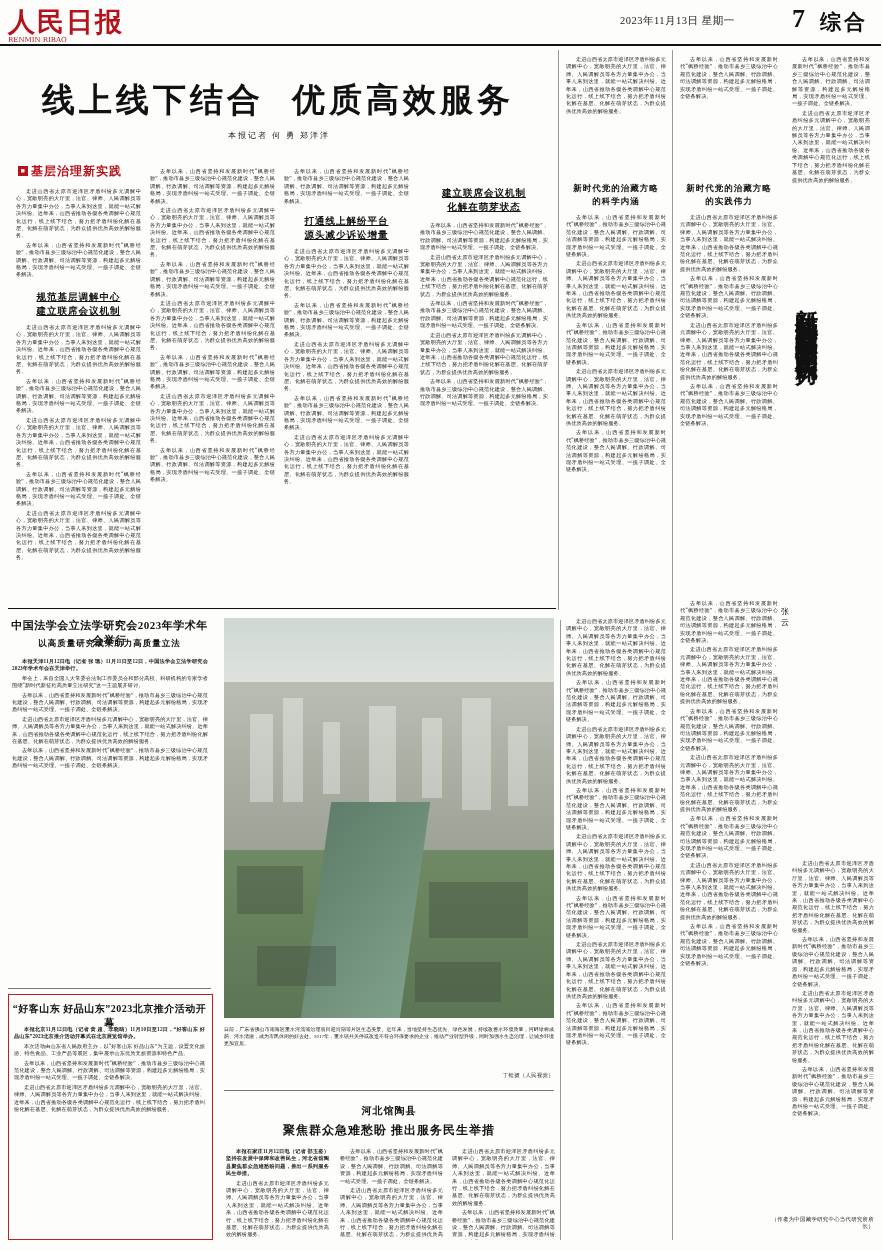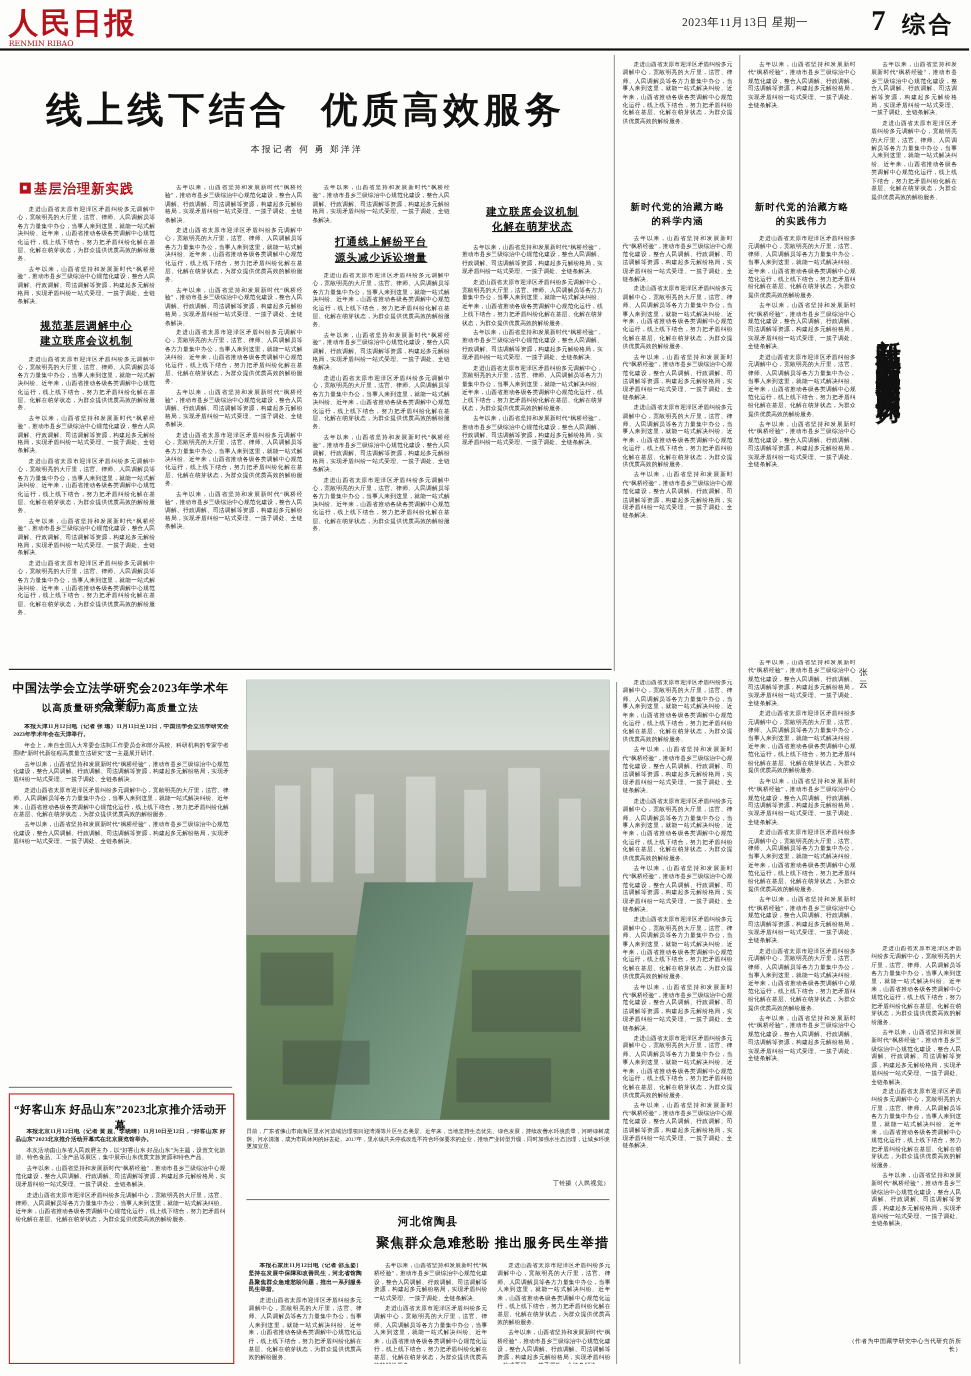--- a/index.html
+++ b/index.html
@@ -232,21 +232,21 @@
     <div class="blk" style="left:86%;top:27%;width:6%;height:20%;"></div>
     <div class="blk2" style="left:4%;top:62%;width:20%;height:12%;"></div>
     <div class="blk2" style="left:62%;top:66%;width:30%;height:14%;"></div>
     <div class="blk2" style="left:10%;top:82%;width:24%;height:10%;"></div>
     <div class="blk2" style="left:58%;top:86%;width:26%;height:10%;"></div>
   </div>
   <div class="caption" style="left:224px;top:1026px;width:330px;">日前，广东省佛山市南海区里水河流域治理项目迎湾湖等片区生态美景。近年来，当地坚持生态优先、绿色发展，持续改善水环境质量，河畔绿树成荫、河水清澈，成为市民休闲的好去处。2017年，里水镇共关停或改造不符合环保要求的企业，推动产业转型升级，同时加强水生态治理，让城乡环境更加宜居。</div>
   <div class="sig" style="left:224px;top:1072px;width:330px;">丁铨摄（人民视觉）</div>
 
   <div class="small-head" style="left:224px;top:1104px;width:330px;font-size:10px;">河北馆陶县</div>
-  <div class="small-head" style="left:224px;top:1122px;width:330px;font-size:12px;text-align:right;">聚焦群众急难愁盼  推出服务民生举措</div>
+  <div class="small-head" style="left:224px;top:1122px;width:330px;font-size:12px;">聚焦群众急难愁盼  推出服务民生举措</div>
   <div class="col-text" style="position:absolute;left:226px;top:1148px;width:103px;height:92px;overflow:hidden;">
     <p class="bold">本报石家庄11月12日电（记者 邵玉姿）坚持在发展中保障和改善民生，河北省馆陶县聚焦群众急难愁盼问题，推出一系列服务民生举措。</p>
     <p>走进山西省太原市迎泽区矛盾纠纷多元调解中心，宽敞明亮的大厅里，法官、律师、人民调解员等各方力量集中办公，当事人来到这里，就能一站式解决纠纷。近年来，山西省推动各级各类调解中心规范化运行，线上线下结合，努力把矛盾纠纷化解在基层、化解在萌芽状态，为群众提供优质高效的解纷服务。</p>
   </div>
   <div class="col-text" style="position:absolute;left:340px;top:1148px;width:103px;height:92px;overflow:hidden;">
     <p>去年以来，山西省坚持和发展新时代“枫桥经验”，推动市县乡三级综治中心规范化建设，整合人民调解、行政调解、司法调解等资源，构建起多元解纷格局，实现矛盾纠纷一站式受理、一揽子调处、全链条解决。</p>
     <p>走进山西省太原市迎泽区矛盾纠纷多元调解中心，宽敞明亮的大厅里，法官、律师、人民调解员等各方力量集中办公，当事人来到这里，就能一站式解决纠纷。近年来，山西省推动各级各类调解中心规范化运行，线上线下结合，努力把矛盾纠纷化解在基层、化解在萌芽状态，为群众提供优质高效的解纷服务。</p>
   </div>
   <div class="col-text" style="position:absolute;left:452px;top:1148px;width:103px;height:92px;overflow:hidden;">
     <p>走进山西省太原市迎泽区矛盾纠纷多元调解中心，宽敞明亮的大厅里，法官、律师、人民调解员等各方力量集中办公，当事人来到这里，就能一站式解决纠纷。近年来，山西省推动各级各类调解中心规范化运行，线上线下结合，努力把矛盾纠纷化解在基层、化解在萌芽状态，为群众提供优质高效的解纷服务。</p>

